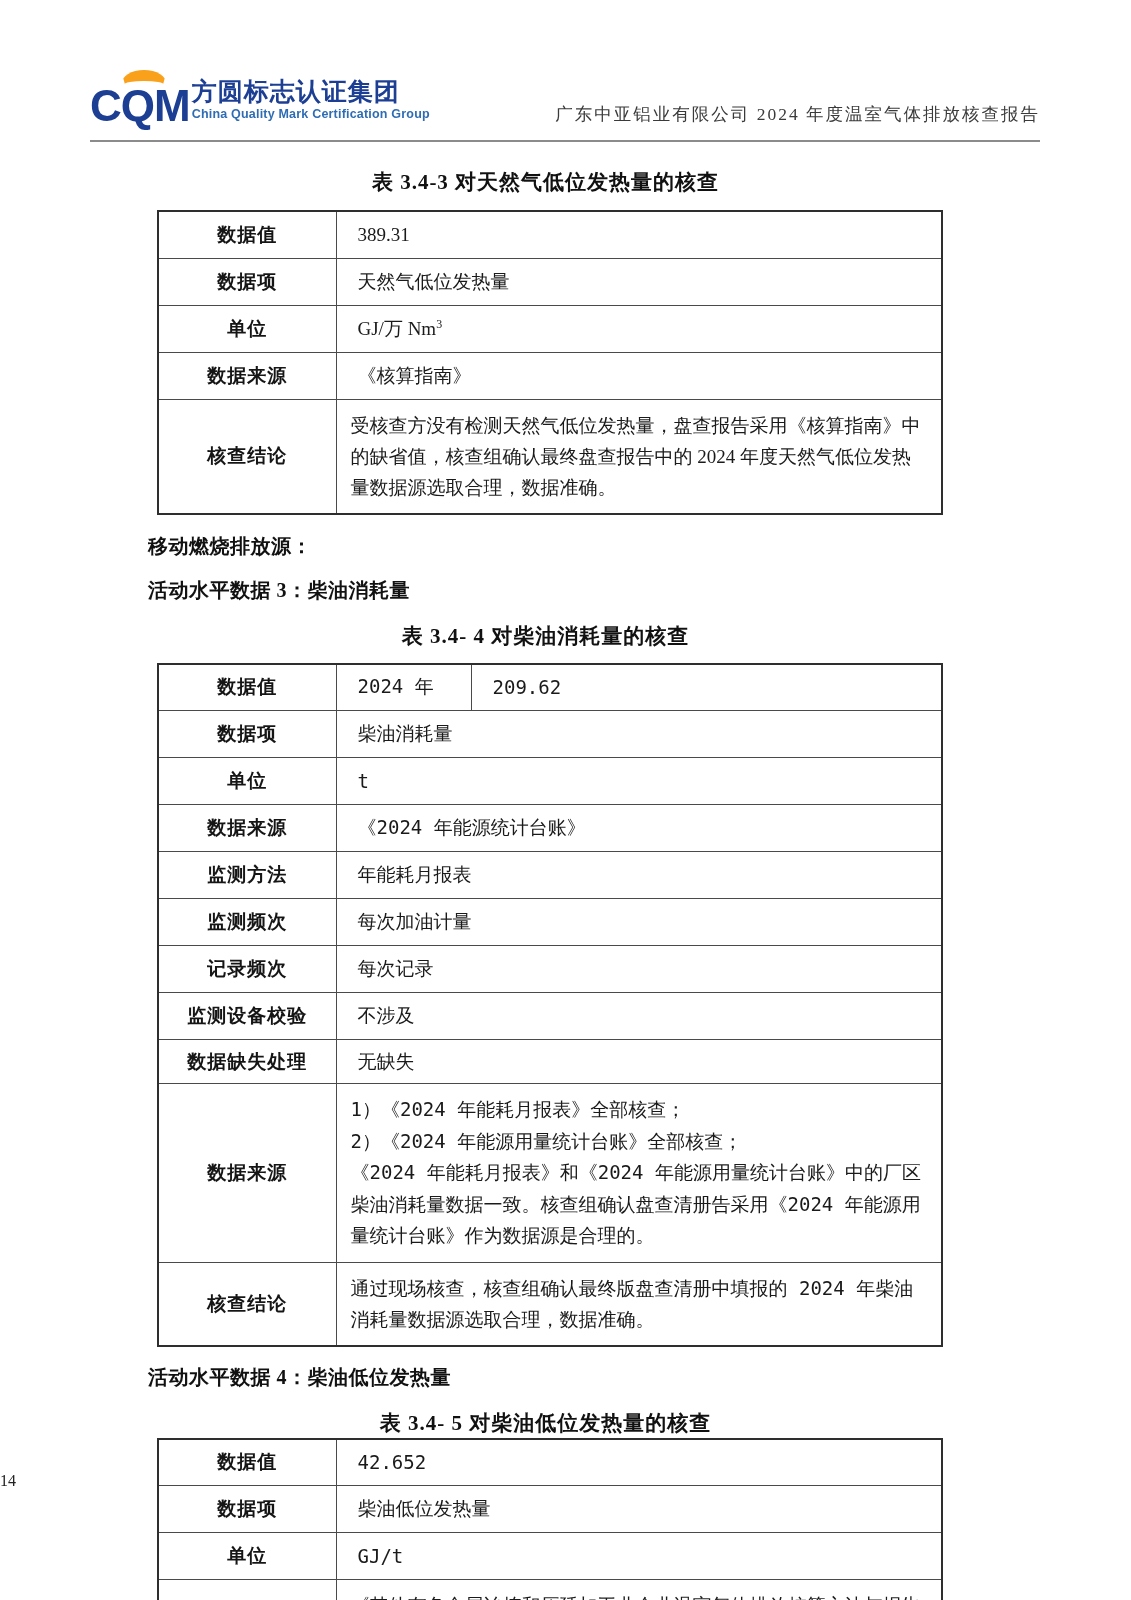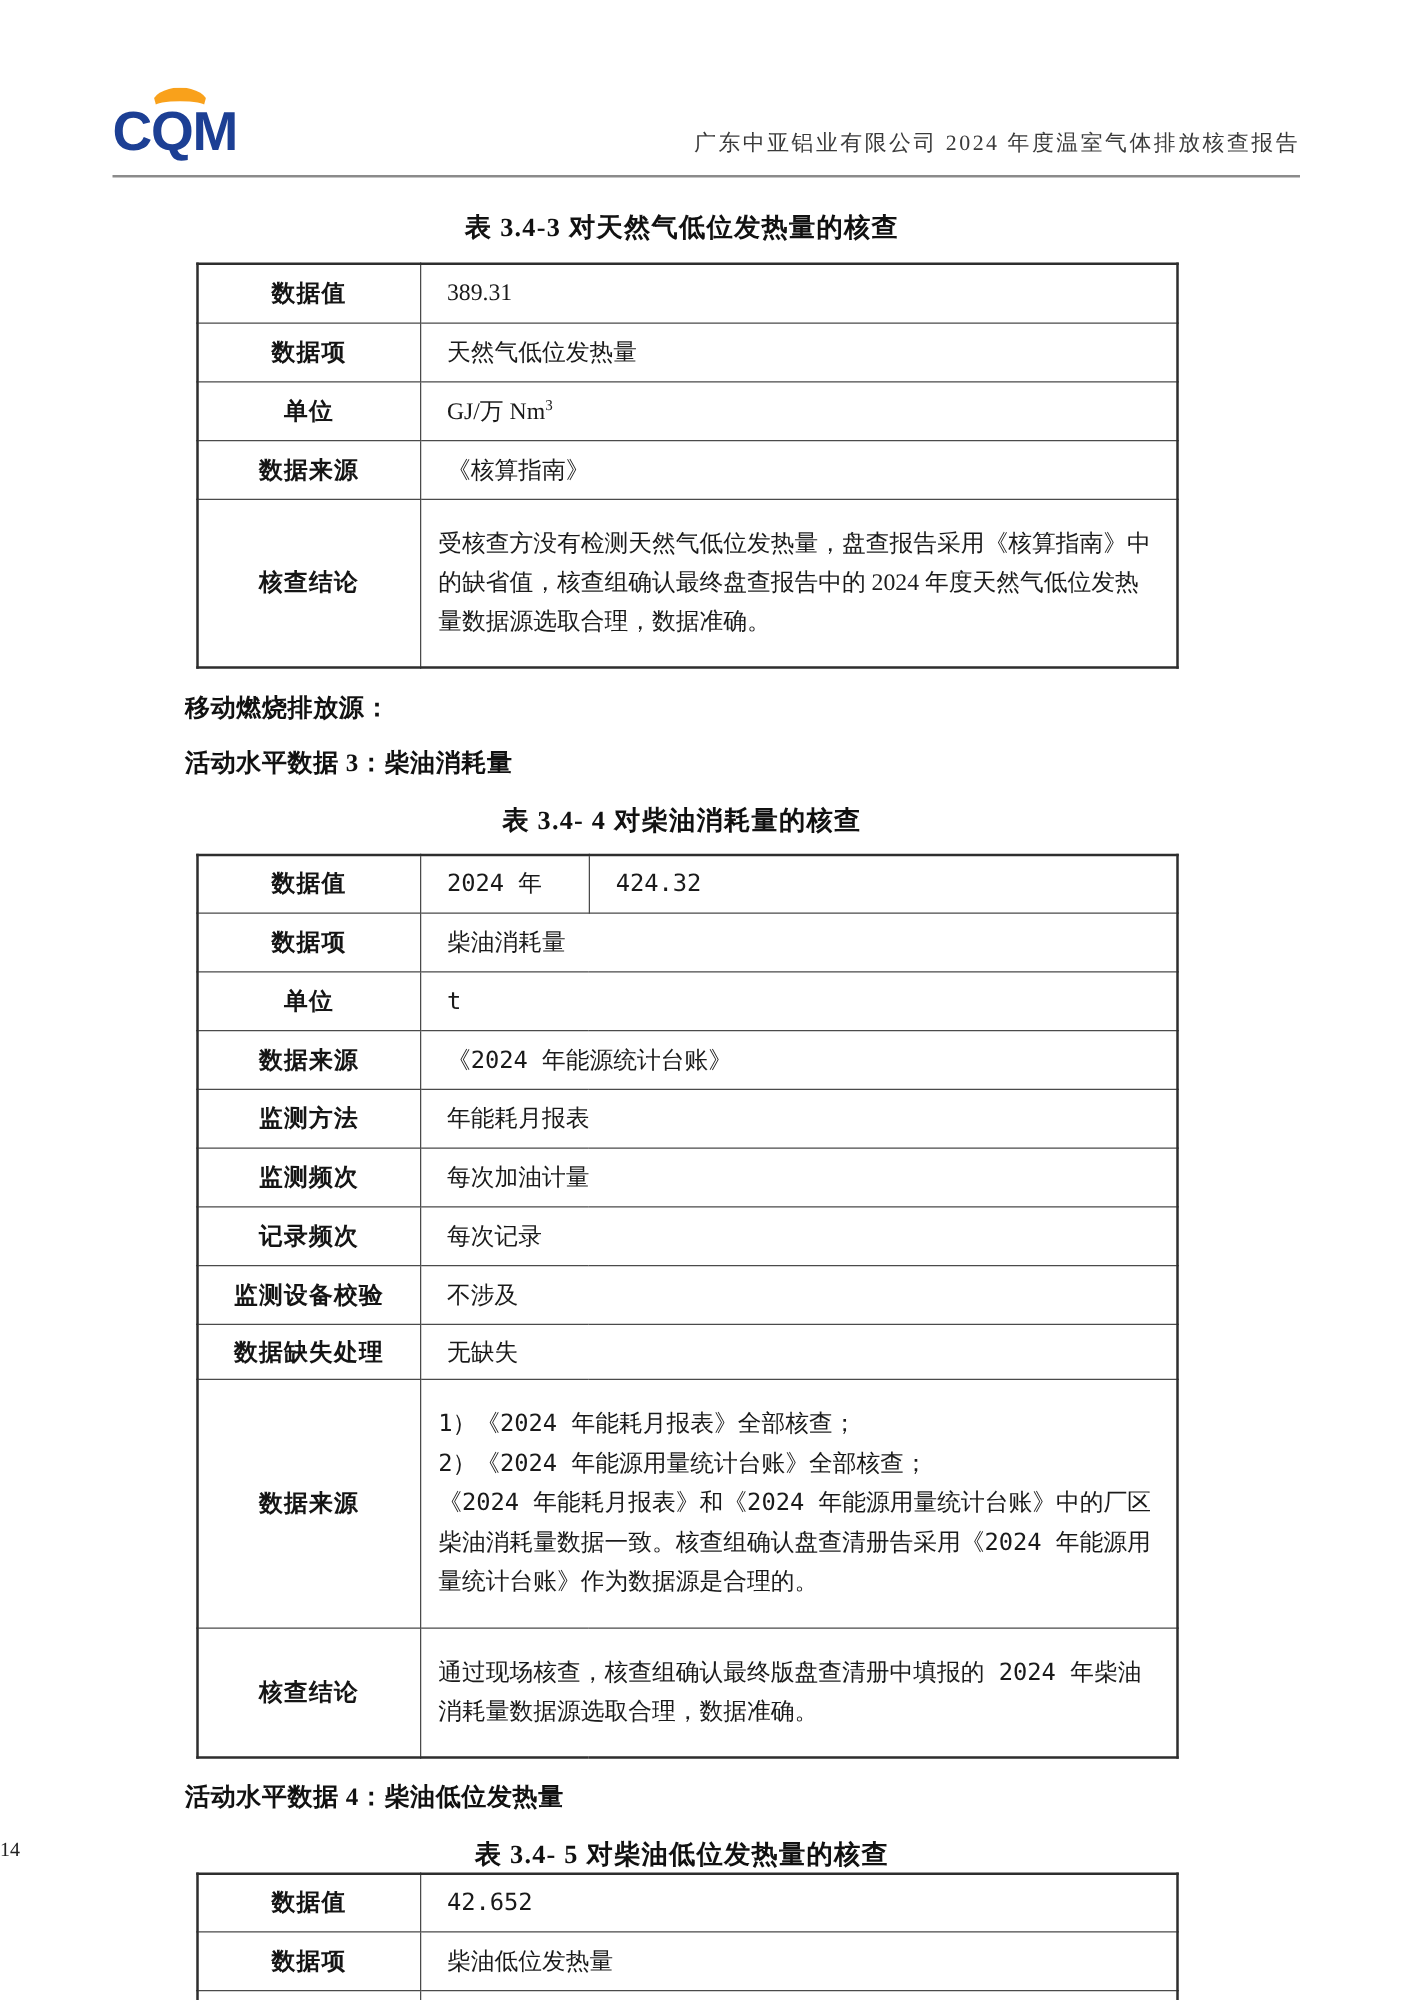--- a/index.html
+++ b/index.html
@@ -52,40 +52,44 @@
     border-collapse:collapse;margin-left:9px;width:786px;
     border:2px solid #2e2e2e;table-layout:fixed;
   }
   table.vtable td{border:1px solid #4a4a4a;vertical-align:middle;}
   td.lbl{
     text-align:center;font-weight:bold;font-size:19px;color:#151515;
     letter-spacing:1px;
   }
   td.val{padding:5px 21px;font-size:19px;color:#1a1a1a;}
   tr.std{height:47px;}
-  td.long{line-height:31px;padding:20px 14px;}
+  td.long{line-height:31px;padding:10px 14px;}
   sup{font-size:12px;}
   .mono{font-family:"DejaVu Sans Mono","Liberation Serif",monospace;font-size:18px;}
   .xline{line-height:31.5px;}
 
   .page-number{
     position:absolute;left:0;top:1472px;width:1131px;
     font-size:16px;color:#222;
   }
 </style>
 </head>
 <body>
 
 <div>
 
   <div class="header">
     <div class="logo">
       <div class="logo-mark">
         <span class="q-hat"></span>
         <span class="logo-cqm">CQM</span>
+      </div>
+      <div class="logo-names">
+        <div class="logo-cn">方圆标志认证集团</div>
+        <div class="logo-en">China Quality Mark Certification Group</div>
       </div>
     </div>
     <div class="doc-title">广东中亚铝业有限公司 2024 年度温室气体排放核查报告</div>
   </div>
 
   <div class="content">
 
     <div class="tbl-title t1">表 3.4-3  对天然气低位发热量的核查</div>
     <table class="vtable">
       <colgroup>
@@ -123,21 +127,21 @@
     <table class="vtable">
       <colgroup>
           <col style="width:178px">
           <col style="width:135px">
           <col>
         </colgroup>
       <tbody>
           <tr class="std">
         <td class="lbl">数据值</td>
         <td class="val mono">2024 年</td>
-        <td class="val mono">424.32</td>
+        <td class="val mono">209.62</td>
       </tr>
       <tr class="std">
         <td class="lbl">数据项</td>
         <td class="val mono" colspan="2">柴油消耗量</td>
       </tr>
       <tr class="std">
         <td class="lbl">单位</td>
         <td class="val mono" colspan="2">t</td>
       </tr>
       <tr class="std">

